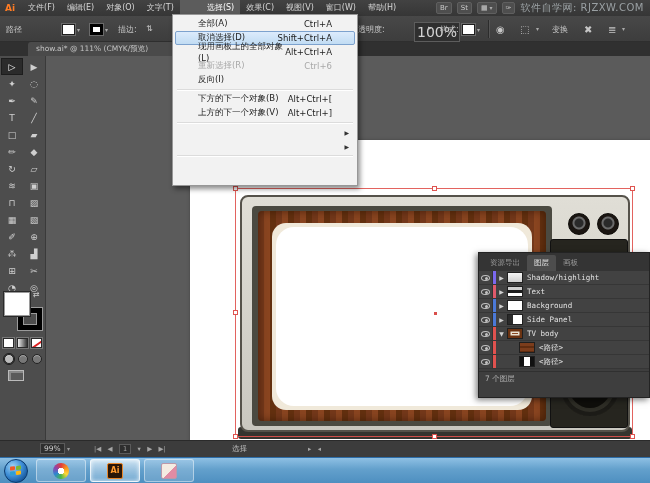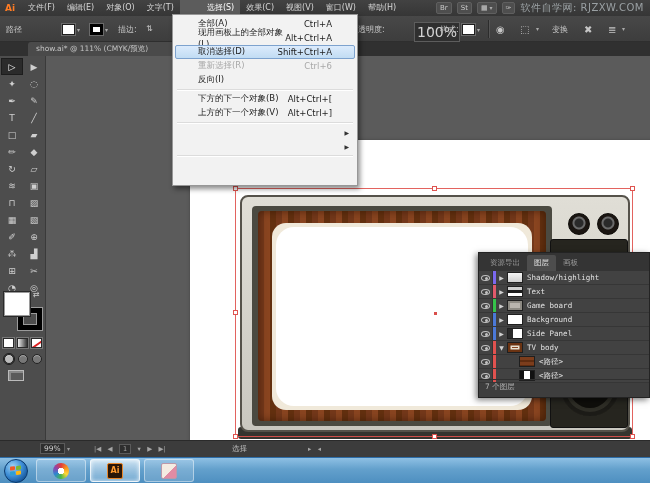--- a/index.html
+++ b/index.html
@@ -121,21 +121,21 @@
   .thumb { width:16px; height:11px; border:1px solid #1f1f1f; margin-right:4px; background:#ddd; flex:none; }
   .thumb-shadow { background:linear-gradient(#f5f5f5,#cfcfcf); }
   .thumb-text { background:#1d1d1d; box-shadow:inset 0 -3px 0 #fff, inset 0 3px 0 #cfcfcf; }
   .thumb-gameboard { background:#b9b5ae; box-shadow:inset 0 0 0 2px #8d8a83; }
   .thumb-background { background:#fff; }
   .thumb-sidepanel { background:#fff; box-shadow:inset 5px 0 0 #2a2a2a; }
   .thumb-tvbody { background:#8a4722; box-shadow:inset 0 0 0 2.5px #6b3312, inset 0 0 0 4px #e9e2d2; }
   .thumb-path1 { background:repeating-linear-gradient(180deg,#7c3d1c 0 3px,#5f2c10 3px 5px); }
   .thumb-path2 { background:#fff; box-shadow:inset 4px 0 0 #111, inset -4px 0 0 #111; }
   .lname { font-family:"DejaVu Sans Mono","Liberation Mono",monospace; font-size:7.5px; color:#e2e2e2; white-space:nowrap; }
-  .lp-footer { position:absolute; left:0; bottom:4px; width:100%; height:14px; border-top:1px solid #303030;
+  .lp-footer { position:absolute; left:0; bottom:12px; width:100%; height:14px; border-top:1px solid #303030;
     color:#b5b5b5; font-size:7.5px; line-height:14px; padding-left:6px; }
 
   
   .statusbar { position:absolute; left:0; top:440px; width:650px; height:17px; background:#3c3c3c;
     border-top:1px solid #2a2a2a; color:#b9b9b9; font-size:7.5px; }
   .sb { position:absolute; top:3px; }
   .sb-field { background:#2e2e2e; border:1px solid #5b5b5b; color:#cfcfcf; padding:0 3px; font-size:7.5px; }
   .sb .caret { color:#999; font-size:6px; }
   .sb-nav span { margin:0 2px; font-size:6.5px; color:#a5a5a5; }
 
@@ -343,27 +343,27 @@
       <span class="handle" style="right:-3px; bottom:-3px"></span>
     </div>
     <div class="center-marker"></div>
   </div>
 
   <div class="dropdown" id="select-menu">
       <div class="dd-item">
         <span class="lbl">全部(A)</span>
         <span class="sc">Ctrl+A</span>
       </div>
-      <div class="dd-item">
-        <span class="lbl">现用画板上的全部对象(L)</span>
-        <span class="sc">Alt+Ctrl+A</span>
-      </div>
       <div class="dd-item highlighted">
         <span class="lbl">取消选择(D)</span>
         <span class="sc">Shift+Ctrl+A</span>
+      </div>
+      <div class="dd-item">
+        <span class="lbl">现用画板上的全部对象(L)</span>
+        <span class="sc">Alt+Ctrl+A</span>
       </div>
       <div class="dd-item disabled">
         <span class="lbl">重新选择(R)</span>
         <span class="sc">Ctrl+6</span>
       </div>
       <div class="dd-item">
         <span class="lbl">反向(I)</span>
         <span class="sc"></span>
       </div>
       <div class="dd-sep"></div>
@@ -414,29 +414,20 @@
           <span class="lname">Shadow/highlight</span>
         </div>
         <div class="lrow">
           <span class="eye-cell">
             <span class="eye"></span>
           </span>
           <span class="cbar" style="background-color: rgb(224, 90, 107);"></span>
           <span class="larrow">▶</span>
           <span class="thumb thumb-text"></span>
           <span class="lname">Text</span>
-        </div>
-        <div class="lrow">
-          <span class="eye-cell">
-            <span class="eye"></span>
-          </span>
-          <span class="cbar" style="background-color: rgb(53, 194, 74);"></span>
-          <span class="larrow">▶</span>
-          <span class="thumb thumb-gameboard"></span>
-          <span class="lname">Game board</span>
         </div>
         <div class="lrow">
           <span class="eye-cell">
             <span class="eye"></span>
           </span>
           <span class="cbar" style="background-color: rgb(75, 121, 216);"></span>
           <span class="larrow">▶</span>
           <span class="thumb thumb-background"></span>
           <span class="lname">Background</span>
         </div>

